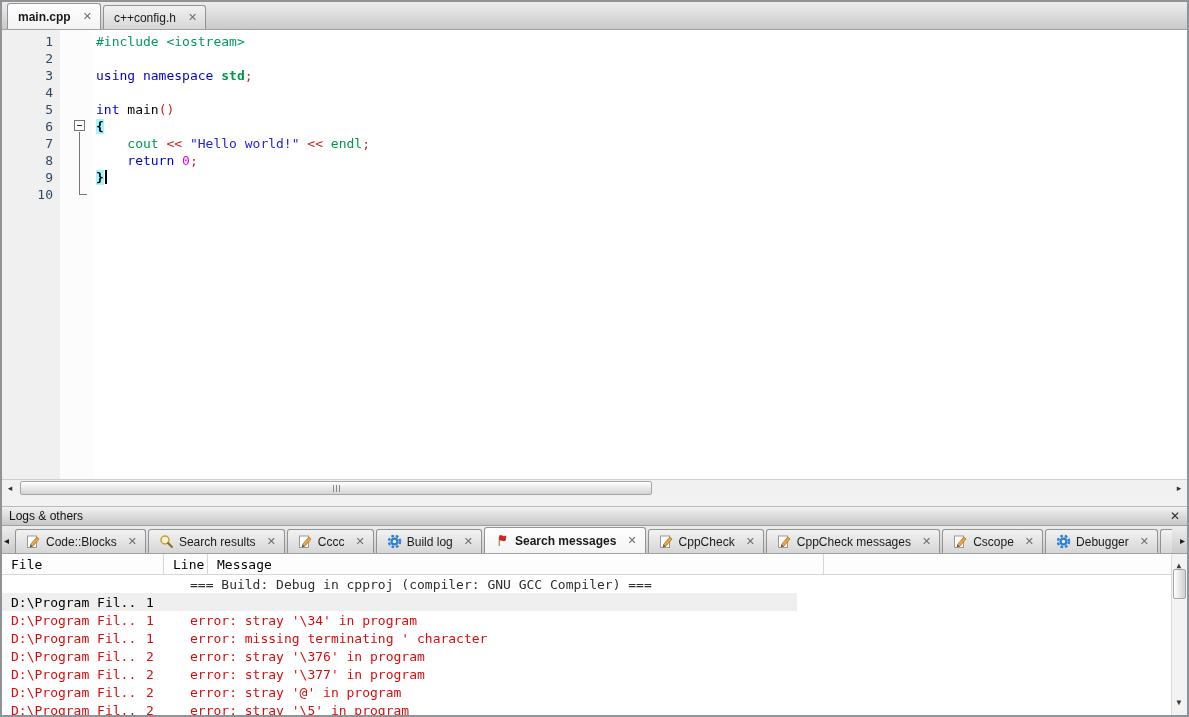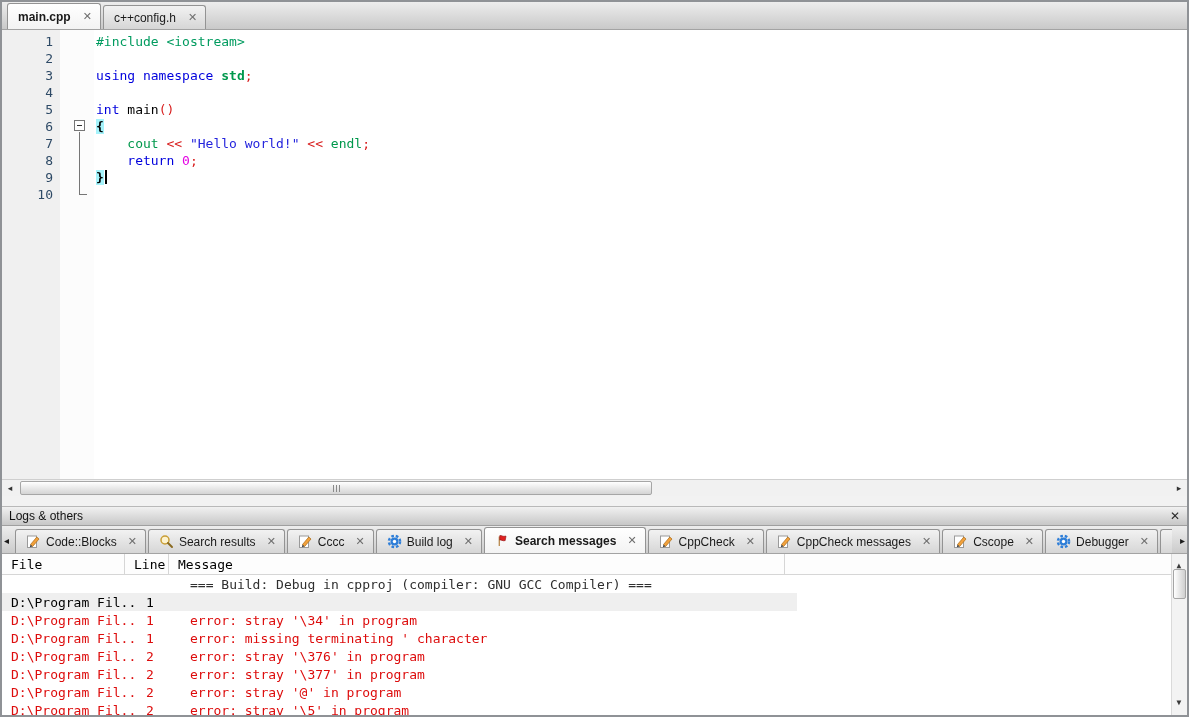--- a/index.html
+++ b/index.html
@@ -74,21 +74,21 @@
   .nav-arrow.left{left:2px;} .nav-arrow.right{right:2px;}
   .ltab-x{margin-left:11px;color:#6e6e6e;font-size:11px;font-weight:normal;line-height:1;}
   .tab.truncated{max-width:70px;overflow:hidden;border-right:none;border-radius:3px 0 0 0;padding-right:0;}
 
   
   .logtable{flex:1 1 auto;position:relative;background:#fff;overflow:hidden;
             font:13px/18px "DejaVu Sans Mono",monospace;}
   .thead{display:flex;height:21px;box-sizing:border-box;background:#fdfdfd;
          border-bottom:1px solid #d6d6d6;}
   .th{box-sizing:border-box;padding:2px 0 0 9px;border-right:1px solid #d6d6d6;color:#000;}
-  .th.c-file{width:123px;} .th.c-line{width:44px;} .th.c-msg{width:616px;}
+  .th.c-file{width:162px;} .th.c-line{width:44px;} .th.c-msg{width:616px;}
   .row{display:flex;height:18px;width:795px;color:#000;}
   .cell{box-sizing:border-box;padding:1px 0 0 9px;white-space:pre;overflow:hidden;}
   .cell.c-file{width:135px;} .cell.c-line{width:44px;} .cell.c-msg{width:616px;}
   .row.build{color:#2f2f2f;}
   .row.error{color:#dd0c0c;}
   .row.selected{background:#efefef;color:#000;}
 
   
   .vscroll{position:absolute;top:0;right:0;bottom:0;width:15px;background:#f3f3f3;
            border-left:1px solid #dadada;}

